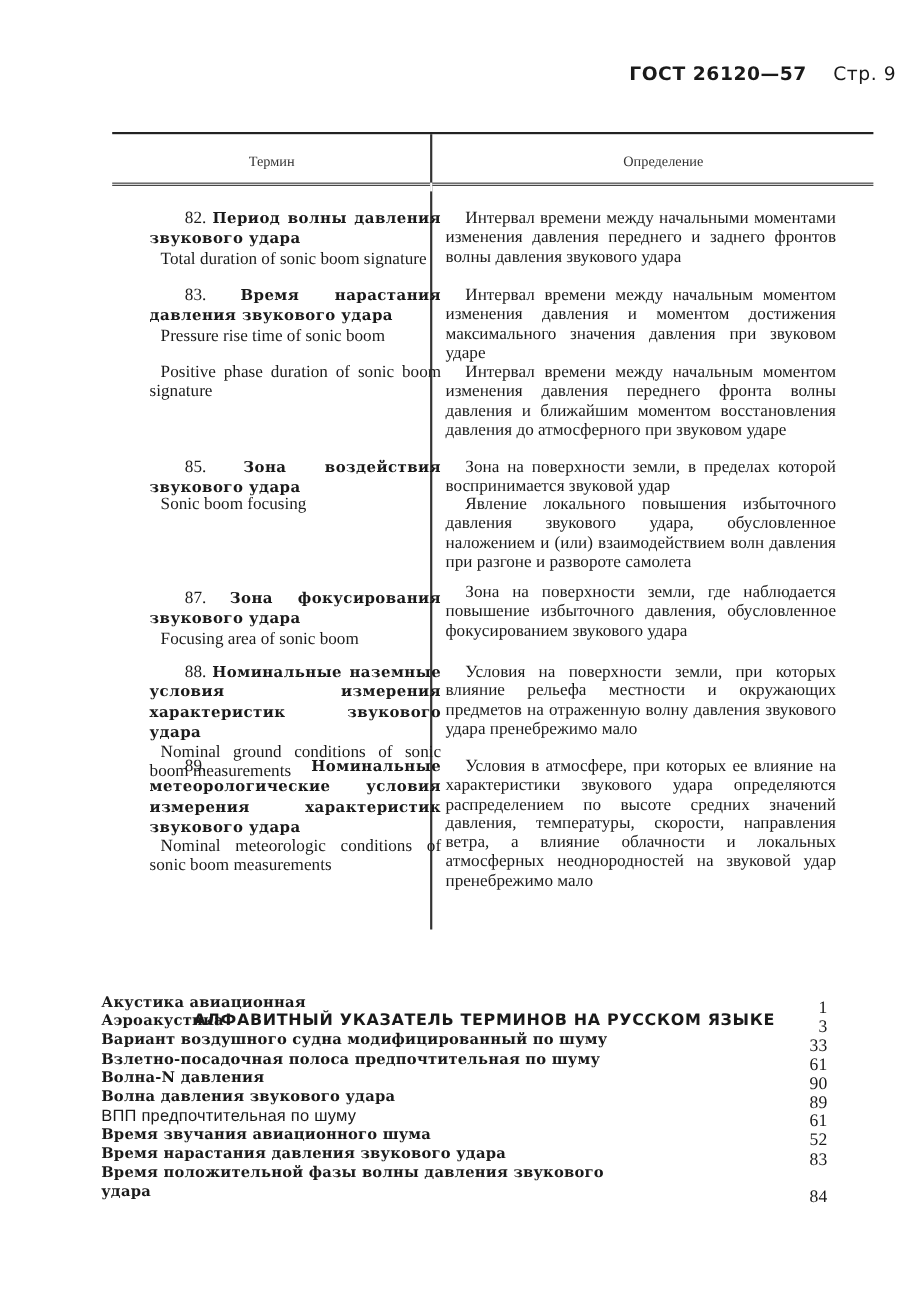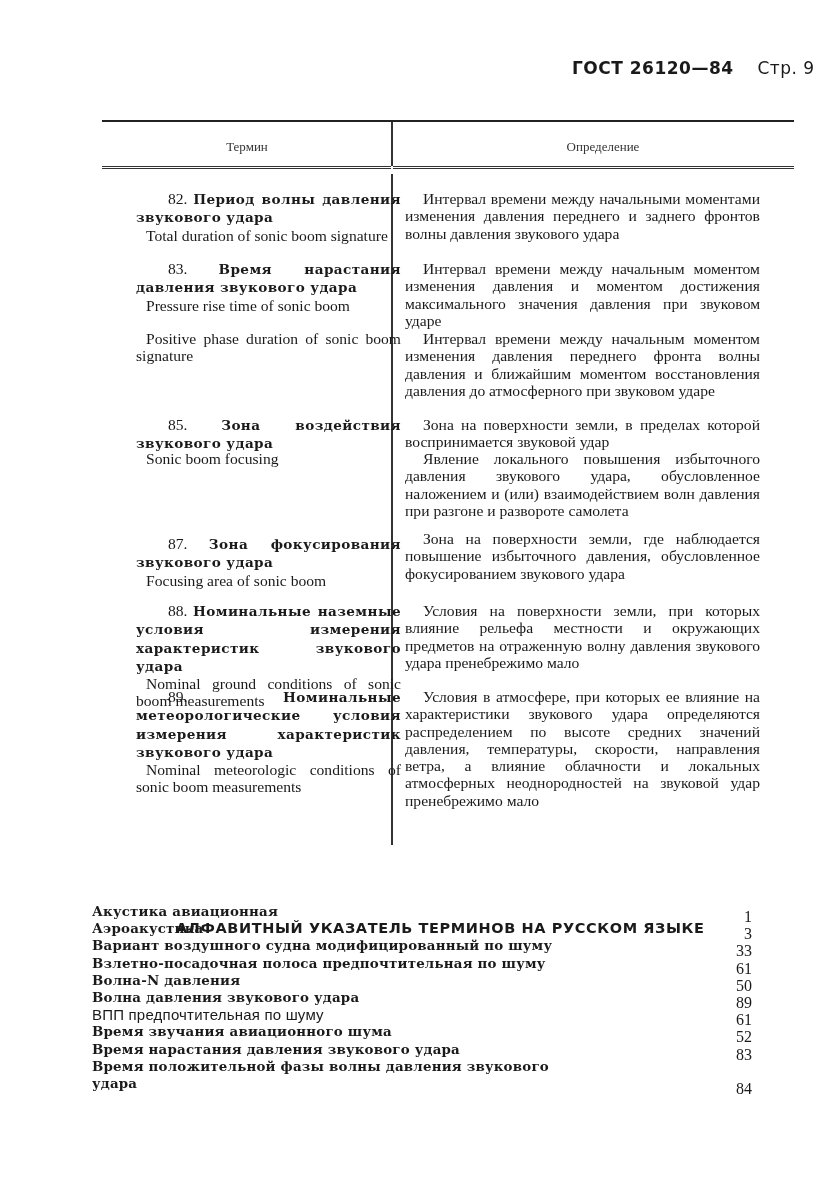--- a/index.html
+++ b/index.html
@@ -32,21 +32,21 @@
   .idx-row .term { position:absolute; left:0; font-weight:bold; font-family:"DejaVu Serif","Liberation Serif",serif; font-size:13.4px; letter-spacing:0.2px; }
   .idx-row .term.light { font-weight:normal; font-family:Liberation Sans, sans-serif; font-size:15px; }
   .idx-row .page { position:absolute; right:0; width:30px; text-align:right; font-family:"Liberation Serif",serif; font-size:16px; top:5px;}
   .idx-row.two-line { height:34px; }
   .idx-row.two-line .page { top:22px; }
 </style>
 </head>
 <body>
 
 <div class="page-header">
-  <span class="gost">ГОСТ 26120—84</span>
+  <span class="gost">ГОСТ 26120—57</span>
   <span class="pg">Стр. 9</span>
 </div>
 
 <div class="rule-top"></div>
 <div class="table-head">
   <div class="th def">Определение</div>
   <div class="th term">Термин</div>
 </div>
 <div class="rule-head"></div>
 <div class="col-divider"></div>
@@ -108,21 +108,21 @@
   <div class="idx-row">
     <span class="term">Вариант воздушного судна модифицированный по шуму</span>
     <span class="page">33</span>
   </div>
   <div class="idx-row">
     <span class="term">Взлетно-посадочная полоса предпочтительная по шуму</span>
     <span class="page">61</span>
   </div>
   <div class="idx-row">
     <span class="term">Волна-N давления</span>
-    <span class="page">50</span>
+    <span class="page">90</span>
   </div>
   <div class="idx-row">
     <span class="term">Волна давления звукового удара</span>
     <span class="page">89</span>
   </div>
   <div class="idx-row">
     <span class="term light">ВПП предпочтительная по шуму</span>
     <span class="page">61</span>
   </div>
   <div class="idx-row">

